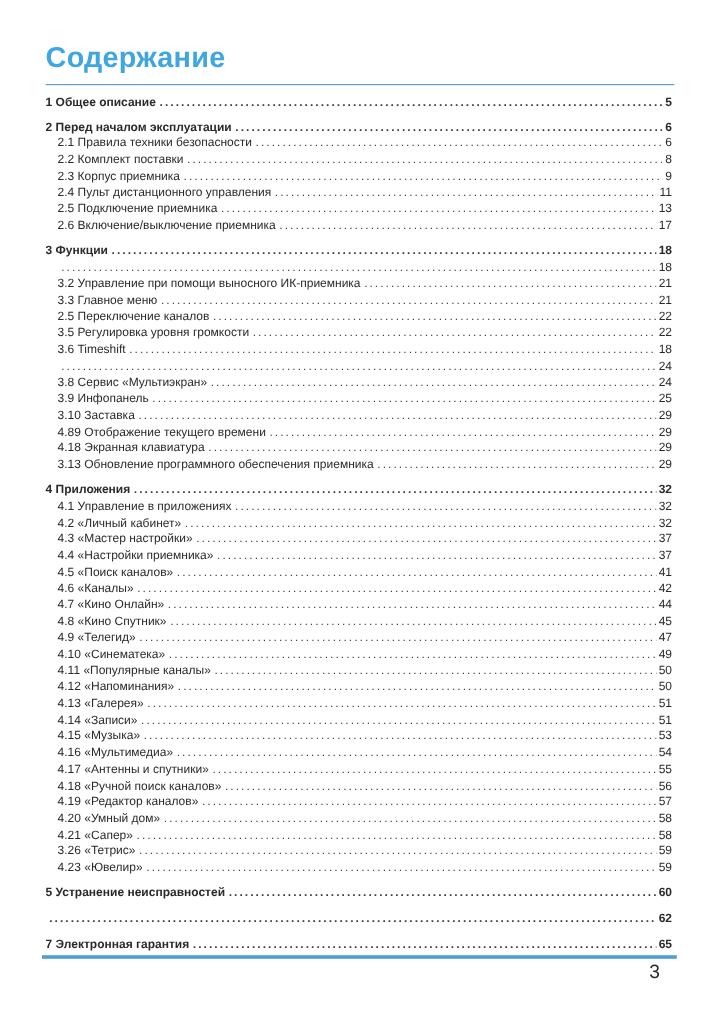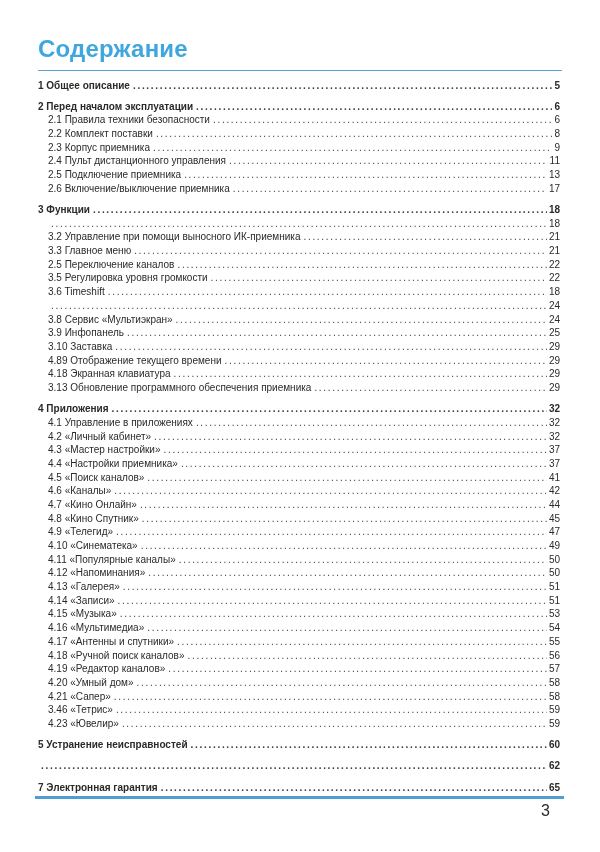--- a/index.html
+++ b/index.html
@@ -282,21 +282,21 @@
         <span class="toc-label">4.20 «Умный дом»</span>
         <span class="toc-dots"></span>
         <span class="toc-page">58</span>
       </div>
       <div class="toc-row sub">
         <span class="toc-label">4.21 «Сапер»</span>
         <span class="toc-dots"></span>
         <span class="toc-page">58</span>
       </div>
       <div class="toc-row sub">
-        <span class="toc-label">3.46 «Тетрис»</span>
+        <span class="toc-label">3.26 «Тетрис»</span>
         <span class="toc-dots"></span>
         <span class="toc-page">59</span>
       </div>
       <div class="toc-row sub">
         <span class="toc-label">4.23 «Ювелир»</span>
         <span class="toc-dots"></span>
         <span class="toc-page">59</span>
       </div>
       <div class="toc-row main">
         <span class="toc-label">5 Устранение неисправностей</span>

